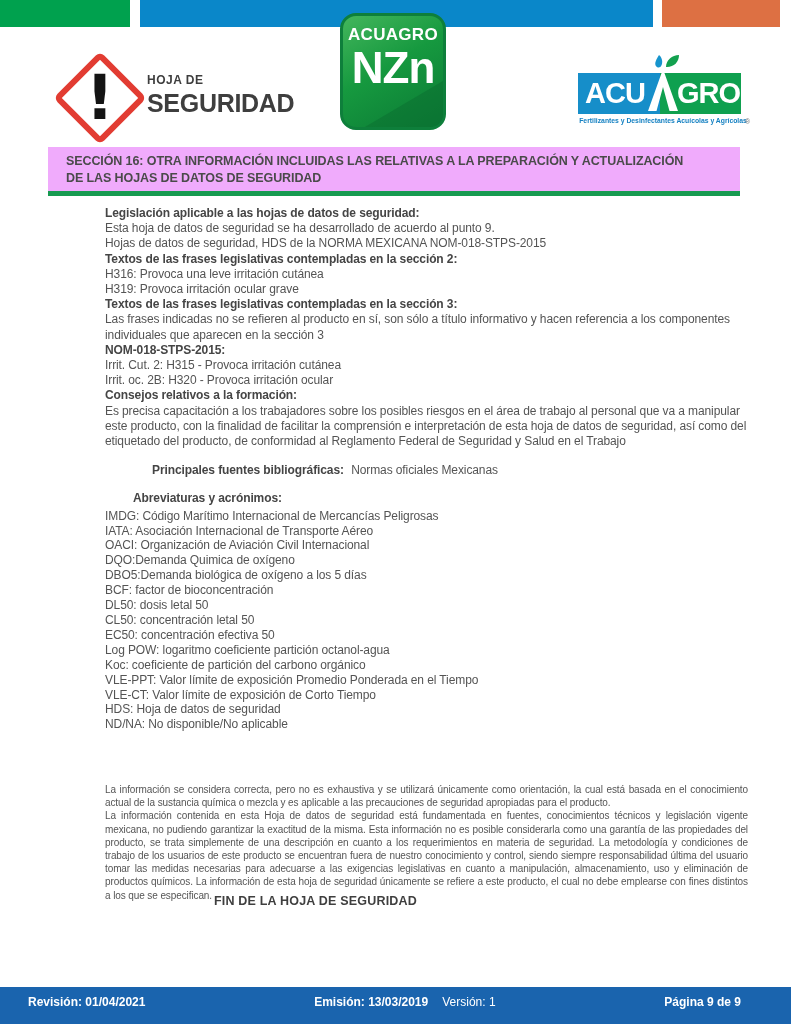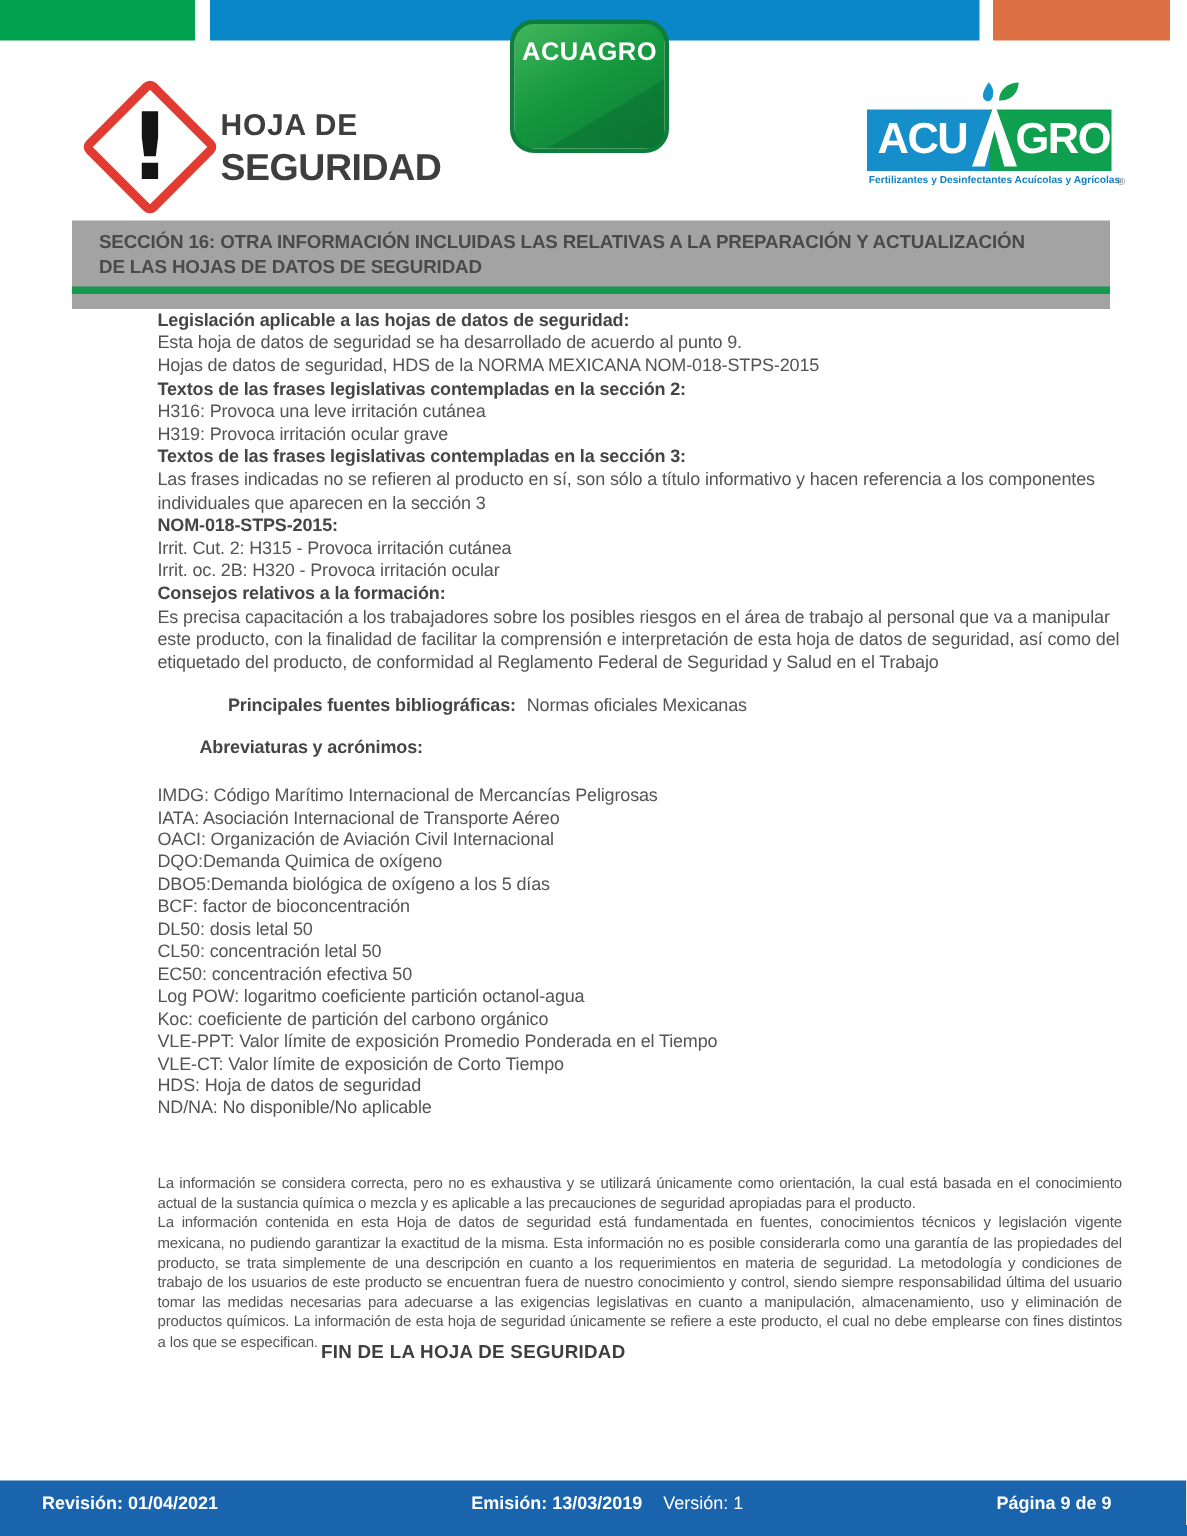--- a/index.html
+++ b/index.html
@@ -21,26 +21,26 @@
     transform:rotate(45deg); box-sizing:border-box;
   }
   .ghs .excl {
     position:absolute; left:0; top:12px; width:100%; text-align:center;
     font-family:"DejaVu Sans", sans-serif; font-weight:bold; font-size:62px;
     line-height:72px; color:#141414;
   }
 
   
   .doc-title { position:absolute; left:147px; top:73px; color:#3E3E3E; }
-  .doc-title .small { font-size:20px; font-weight:bold; letter-spacing:.5px; }
+  .doc-title .small { font-size:12px; font-weight:bold; letter-spacing:.5px; }
   .doc-title .big   { font-size:25px; font-weight:bold; letter-spacing:-0.3px; margin-top:2px; }
 
   
   .nzn {
-    position:absolute; left:340px; top:13px; width:106px; height:89px;
+    position:absolute; left:340px; top:13px; width:106px; height:117px;
     border-radius:16px; border:3px solid #0E7F3B; box-sizing:border-box;
     background:linear-gradient(150deg,#43B65C 0%,#16993F 45%,#0B7A35 100%);
     text-align:center; color:#fff; overflow:hidden;
   }
   .nzn .swoosh {
     position:absolute; right:0; bottom:0; width:78px; height:46px;
     background:#0A6E30; opacity:.5;
     clip-path:polygon(100% 0, 100% 100%, 0 100%);
   }
   .nzn .brand { position:relative; margin-top:9px; font-size:17px; font-weight:bold; letter-spacing:.3px; }
@@ -54,35 +54,35 @@
   .logo-gro { left:677px; }
   .sprout { position:absolute; left:644px; top:53px; width:38px; height:62px; }
   .logo-tagline {
     position:absolute; left:577px; top:117px; width:172px; text-align:center;
     font-size:6.8px; font-weight:bold; color:#1581C2; white-space:nowrap;
   }
   .logo-reg { position:absolute; left:745px; top:118px; font-size:7px; color:#777; }
 
   
   .sec-header {
-    position:absolute; left:48px; top:147px; width:692px; height:59px;
-    background:#a3a3a3; box-sizing:border-box; padding:6px 14px 0 18px;
+    position:absolute; left:48px; top:147px; width:692px; height:44px;
+    background:#f0abfc; box-sizing:border-box; padding:6px 14px 0 18px;
     font-size:12.5px; font-weight:bold; color:#4A4A4A; line-height:16.5px;
     letter-spacing:-0.1px;
   }
   .sec-underline { position:absolute; left:48px; top:191px; width:692px; height:5px; background:#179A50; }
 
   
   .body-text { position:absolute; left:105px; top:206px; width:645px; color:#545454; }
   .bline { font-size:12px; line-height:15.2px; white-space:nowrap; letter-spacing:-0.1px; }
   .bline .b { font-weight:bold; color:#454545; }
   .sources { margin-top:14px;margin-left:47px; }
   .sources .val { margin-left:4px; }
   .abbr-title { margin-top:13px;margin-left:28px; }
-  .abbr { margin-top:16px; }
+  .abbr { margin-top:2px; }
   .abbr .bline { line-height:14.9px; }
 
   
   .disclaimer {
     position:absolute; left:105px; top:783px; width:643px;
     font-size:10px; line-height:13.2px; color:#555; text-align:justify;
     letter-spacing:-0.1px;
   }
   .disclaimer p { margin:0; }
   .end-title {
@@ -115,20 +115,21 @@
   </div>
 
   <div class="doc-title">
     <div class="small">HOJA DE</div>
     <div class="big">SEGURIDAD</div>
   </div>
 
   <div class="nzn">
     <div class="swoosh"></div>
     <div class="brand">ACUAGRO</div>
+    <div class="product">NZn</div>
   </div>
 
   <div class="logo-blue"></div>
   <div class="logo-green"></div>
   <div class="logo-txt logo-acu">ACU</div>
   <div class="logo-txt logo-gro">GRO</div>
   <svg class="sprout" viewBox="0 0 38 62">
     <path d="M15 2 C11 8 10 12 13 14 C16 16 19 12 18 7 C17.5 4.5 16 2.5 15 2 Z" fill="#1694CD"></path>
     <path d="M22 14 C22 7 28 2 35 2 C35 9 30 14 23 14 Z" fill="#12A14F"></path>
     <path d="M19 16 L4 58 L12.5 58 L19 34 L25.5 58 L34 58 Z" fill="#ffffff"></path>

